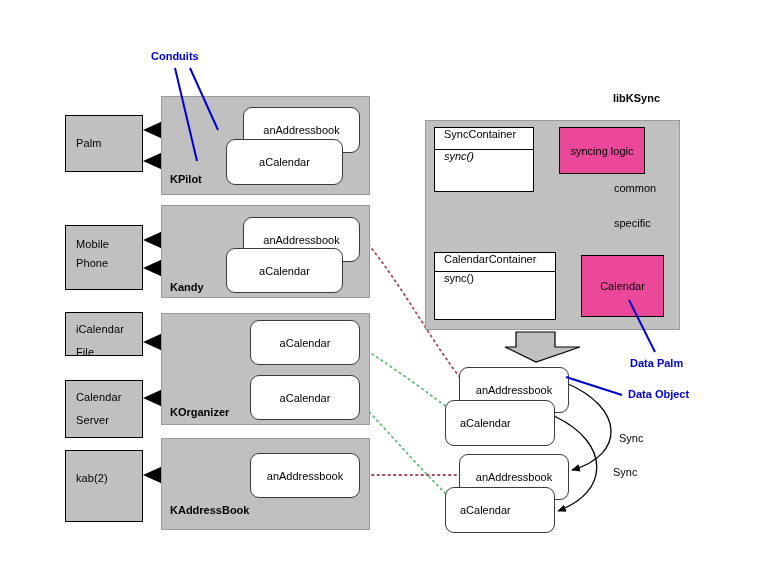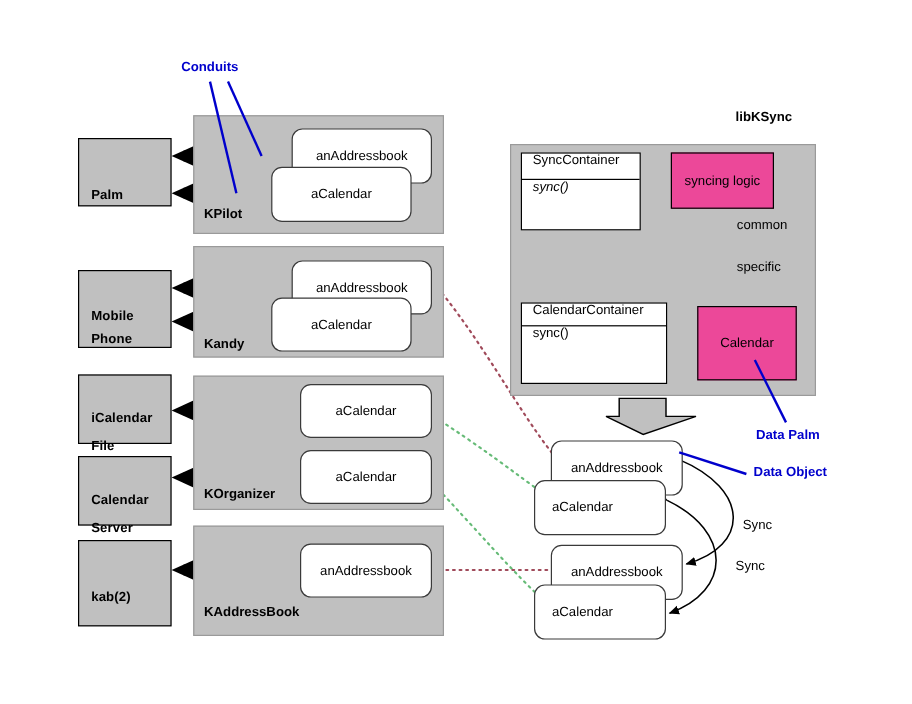--- a/index.html
+++ b/index.html
@@ -9,22 +9,22 @@
   #stage{position:absolute;left:0;top:0;width:760px;height:587px;}
   svg.layer{position:absolute;left:0;top:0;width:760px;height:587px;}
   #svg-under{z-index:1;}
   #svg-over{z-index:5;pointer-events:none;}
   .node{position:absolute;z-index:3;box-sizing:border-box;}
 
   
   .gbox{background:#c0c0c0;border:1px solid #000;}
   .gbox-noborder{background:#c0c0c0;border:1px solid #9a9a9a;}
 
-  .devlabel{position:absolute;left:10px;font-weight:bold;font-size:11px;color:#000;
-            line-height:13px;letter-spacing:0.1px;margin-top:20px;}
+  .devlabel{position:absolute;left:10px;font-weight:normal;font-size:11px;color:#000;
+            line-height:13px;letter-spacing:0.1px;}
 
   .applabel{position:absolute;font-weight:bold;font-size:11px;color:#000;}
 
   
   .wbox{background:#ffffff;border:1.2px solid #3a3a3a;border-radius:9px;
         display:flex;align-items:center;justify-content:center;
         font-size:11px;color:#000;}
   .wbox.left{justify-content:flex-start;padding-left:14px;}
 
   
@@ -138,21 +138,21 @@
 
   <div class="node gbox" style="left:65px;top:115px;width:78px;height:57px;">
     <span class="devlabel" style="top:21px;">Palm</span>
   </div>
 
   <div class="node gbox" style="left:65px;top:225px;width:78px;height:65px;">
     <span class="devlabel" style="top:12px;">Mobile</span>
     <span class="devlabel" style="top:31px;">Phone</span>
   </div>
 
-  <div class="node gbox" style="left:65px;top:312px;width:78px;height:58px;">
+  <div class="node gbox" style="left:65px;top:312px;width:78px;height:44px;">
     <span class="devlabel" style="top:10px;">iCalendar</span>
     <span class="devlabel" style="top:33px;">File</span>
   </div>
 
   <div class="node gbox" style="left:65px;top:380px;width:78px;height:58px;">
     <span class="devlabel" style="top:10px;">Calendar</span>
     <span class="devlabel" style="top:33px;">Server</span>
   </div>
 
   <div class="node gbox" style="left:65px;top:450px;width:78px;height:72px;">

